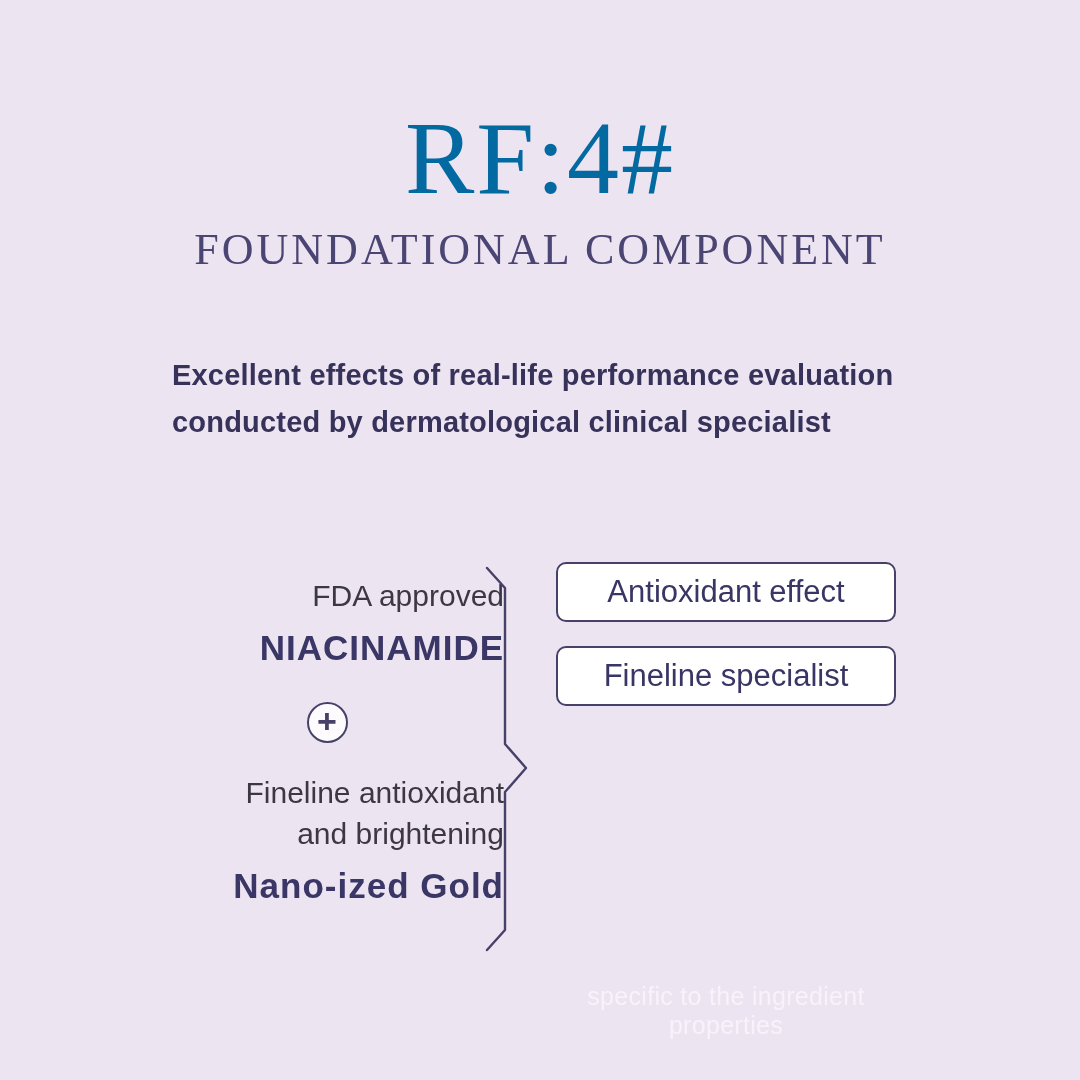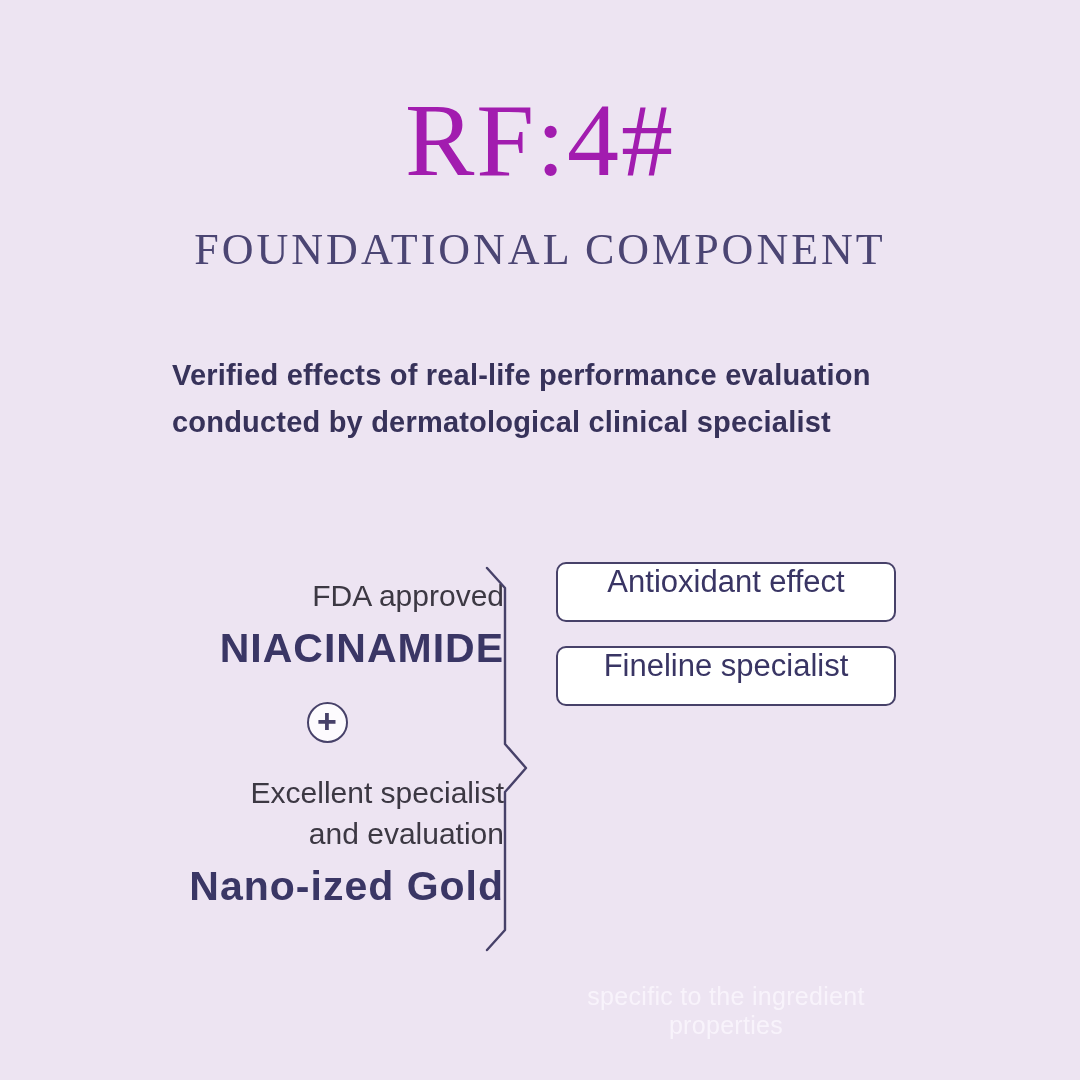--- a/index.html
+++ b/index.html
@@ -8,26 +8,26 @@
     width: 1080px;
     height: 1080px;
     background: #EDE4F2;
     font-family: "Liberation Sans", sans-serif;
     overflow: hidden;
   }
 
   
   .title {
     position: absolute;
-    top: 88px; left: 0; width: 1080px;
+    top: 106px; left: 0; width: 1080px;
     text-align: center;
     font-family: "Liberation Serif", serif;
     font-size: 104px;
     line-height: 1.0;
-    color: #a21caf;
+    color: #0369a1;
     letter-spacing: 2px;
   }
   .subtitle {
     position: absolute;
     top: 228px; left: 0; width: 1080px;
     text-align: center;
     font-family: "Liberation Serif", serif;
     font-size: 44px;
     line-height: 1.0;
     color: #4B4573;
@@ -48,21 +48,21 @@
 
   
   .left-col {
     position: absolute;
     top: 575px; left: 150px; width: 354px;
     text-align: right;
     color: #3C3843;
   }
   .ing-desc { font-size: 30px; line-height: 41px; }
   .ing-name {
-    font-size: 41px;
+    font-size: 35px;
     font-weight: bold;
     color: #3A3665;
     line-height: 48px;
     margin-top: 8px;
     letter-spacing: 1px;
   }
   .plus-wrap { margin-top: 30px; margin-bottom: 24px; height: 46px; }
   .plus {
     width: 41px; height: 41px;
     margin: 0 auto;
@@ -85,21 +85,21 @@
   .right-col {
     position: absolute;
     top: 562px; left: 556px; width: 340px;
     display: flex; flex-direction: column; gap: 24px;
   }
   .effect-box {
     height: 60px;
     background: #FFFFFF;
     border: 2px solid #474169;
     border-radius: 10px;
-    display: flex; justify-content: center;
+    display: flex; align-items: center; justify-content: center;
     font-size: 31px;
     color: #393564;
     box-sizing: border-box;
     white-space: nowrap;
   }
   .footnote {
     position: absolute;
     top: 982px; left: 546px; width: 360px;
     text-align: center;
     font-size: 25px;
@@ -109,39 +109,39 @@
 </style>
 </head>
 <body>
 
 <div class="canvas">
 
   <div class="title">RF:4#</div>
   <div class="subtitle">FOUNDATIONAL COMPONENT</div>
 
   <div class="intro">
-    <div>Verified effects of real-life performance evaluation</div>
+    <div>Excellent effects of real-life performance evaluation</div>
     <div>conducted by dermatological clinical specialist</div>
   </div>
 
   <div class="left-col">
     <div class="ing-desc">
       <div>FDA approved</div>
     </div>
     <div class="ing-name">NIACINAMIDE</div>
 
     <div class="plus-wrap">
       <div class="plus">
         <span>+</span>
       </div>
     </div>
 
     <div class="ing-desc">
-      <div>Excellent specialist</div>
-      <div>and evaluation</div>
+      <div>Fineline antioxidant</div>
+      <div>and brightening</div>
     </div>
     <div class="ing-name">Nano-ized Gold</div>
   </div>
 
   <svg class="brace" viewBox="0 0 50 400" xmlns="http://www.w3.org/2000/svg">
     <polyline points="7,10 25,30 25,186 46,210 25,234 25,372 7,392" fill="none" stroke="#474169" stroke-width="2.4" stroke-linejoin="round" stroke-linecap="round"></polyline>
   </svg>
 
   <div class="right-col">
     <div class="effect-box">

